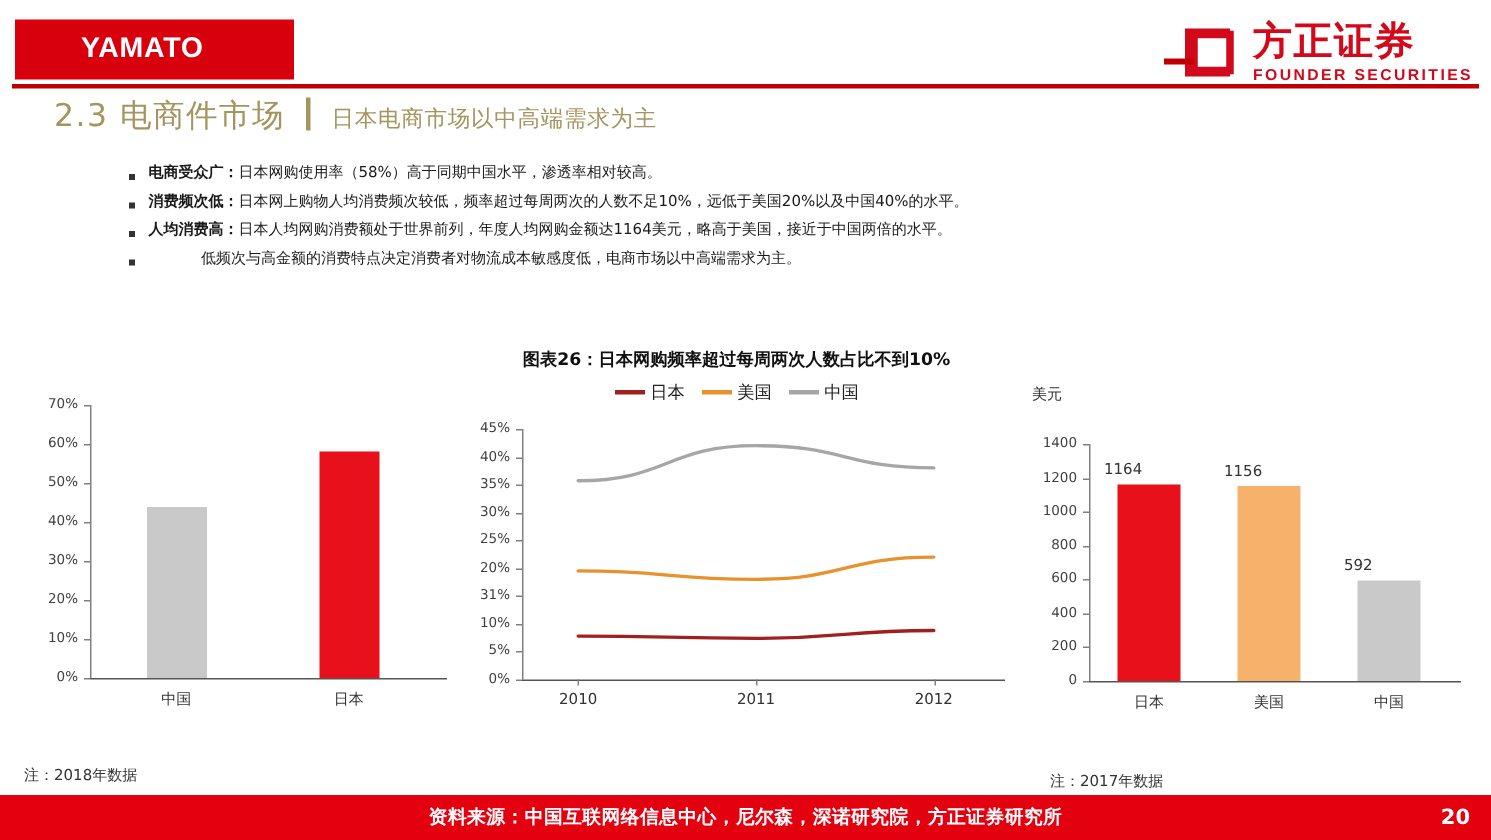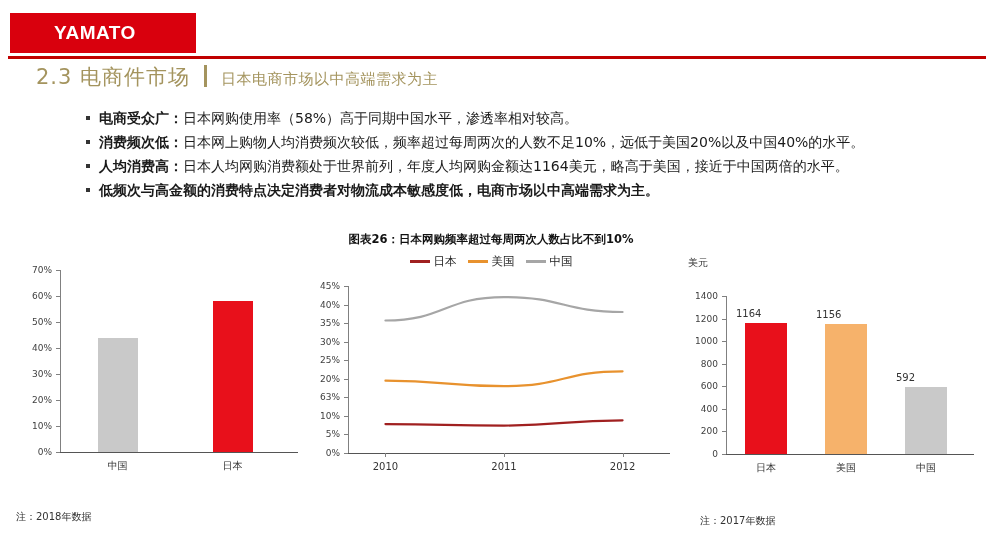--- a/index.html
+++ b/index.html
@@ -49,29 +49,29 @@
   .sec-div{
     display:inline-block;width:3px;height:22px;background:#A4945E;
     margin:0 14px;position:relative;top:3px;
   }
   .sec-sub{font-size:15px;letter-spacing:.5px;}
 
   
   .bullets{position:absolute;left:86px;top:110px;width:880px;}
   .bullet{
     display:flex;align-items:flex-start;
-    font-size:14px;color:#1a1a1a;line-height:1.25;margin-bottom:6.5px;
+    font-size:10px;color:#1a1a1a;line-height:1.25;margin-bottom:6.5px;
   }
   .bullet .sq{
     width:4px;height:4px;background:#333;flex:0 0 auto;
     margin-right:9px;margin-top:6px;
   }
   .bullet b{font-weight:bold;}
   .bullet .txt{font-weight:normal;}
-  .bullet.strong .txt{font-weight:bold;}
+  .bullet.strong .txt{font-weight:normal;margin-left:35px;}
 
   
   .panel{position:absolute;top:232px;}
   .panel-title{
     font-size:11.5px;color:#111;text-align:center;white-space:nowrap;
     font-weight:bold;
   }
   .panel-note{
     font-size:10px;color:#333;position:absolute;bottom:-2px;text-align:right;
   }
@@ -123,20 +123,34 @@
 </head>
 <body>
 
 <div class="slide">
 
   <div class="yamato-box">
     <span class="label">YAMATO</span>
   </div>
   <div class="header-rule"></div>
 
+  <div class="brand">
+    <span class="brand-mark">
+      <svg width="52" height="40" viewBox="0 0 52 40" aria-hidden="true">
+        <path d="M14 4 L44 4 L44 10 L22 10 L22 30 L44 30 L44 36 L14 36 Z" fill="#D2091B"></path>
+        <path d="M22 10 L44 10 L44 30 L22 30 Z" fill="#ffffff"></path>
+        <rect x="20" y="8" width="24" height="24" fill="none" stroke="#D2091B" stroke-width="5"></rect>
+        <rect x="0" y="24" width="20" height="4" fill="#C00000"></rect>
+      </svg>
+    </span>
+    <span class="brand-text">
+      <span class="brand-cn">方正证券</span>
+      <span class="brand-en">FOUNDER SECURITIES</span>
+    </span>
+  </div>
 
   <div class="section-title">
     <span class="sec-main">2.3 电商件市场</span>
     <span class="sec-div"></span>
     <span class="sec-sub">日本电商市场以中高端需求为主</span>
   </div>
 
   <div class="bullets">
     <div class="bullet">
       <span class="sq"></span>
@@ -203,21 +217,21 @@
     <div class="plot" id="plot26" style="position:absolute;left:0;top:48px;width:370px;height:205px;">
         <div class="axis-line" style="left: 42px; top: 6px; width: 1px; height: 167px;"></div>
         <div class="axis-line" style="left: 42px; top: 173px; width: 322px; height: 1px; background: rgb(85, 85, 85);"></div>
         <div class="tick" style="left: 38px; top: 173px;"></div>
         <div class="ylab" style="left: 0px; top: 173px; width: 34px;">0%</div>
         <div class="tick" style="left: 38px; top: 154.444px;"></div>
         <div class="ylab" style="left: 0px; top: 154.444px; width: 34px;">5%</div>
         <div class="tick" style="left: 38px; top: 135.889px;"></div>
         <div class="ylab" style="left: 0px; top: 135.889px; width: 34px;">10%</div>
         <div class="tick" style="left: 38px; top: 117.333px;"></div>
-        <div class="ylab" style="left: 0px; top: 117.333px; width: 34px;">63%</div>
+        <div class="ylab" style="left: 0px; top: 117.333px; width: 34px;">31%</div>
         <div class="tick" style="left: 38px; top: 98.7778px;"></div>
         <div class="ylab" style="left: 0px; top: 98.7778px; width: 34px;">20%</div>
         <div class="tick" style="left: 38px; top: 80.2222px;"></div>
         <div class="ylab" style="left: 0px; top: 80.2222px; width: 34px;">25%</div>
         <div class="tick" style="left: 38px; top: 61.6667px;"></div>
         <div class="ylab" style="left: 0px; top: 61.6667px; width: 34px;">30%</div>
         <div class="tick" style="left: 38px; top: 43.1111px;"></div>
         <div class="ylab" style="left: 0px; top: 43.1111px; width: 34px;">35%</div>
         <div class="tick" style="left: 38px; top: 24.5556px;"></div>
         <div class="ylab" style="left: 0px; top: 24.5556px; width: 34px;">40%</div>
@@ -264,14 +278,19 @@
         <div class="bar" style="left: 145px; top: 49.5371px; width: 42px; height: 130.463px; background: rgb(246, 178, 107); position: absolute;"></div>
         <div class="barval" style="left: 136px; top: 34.5371px; width: 60px;">1156</div>
         <div class="xlab" style="left: 126px; top: 187px; width: 80px;">美国</div>
         <div class="bar" style="left: 225px; top: 113.189px; width: 42px; height: 66.8114px; background: rgb(201, 201, 201); position: absolute;"></div>
         <div class="barval" style="left: 216px; top: 98.1886px; width: 60px;">592</div>
         <div class="xlab" style="left: 206px; top: 187px; width: 80px;">中国</div>
       </div>
     <div class="panel-note" style="left:20px;bottom:-16px;">注：2017年数据</div>
   </div>
 
+  <div class="footer">
+    <div class="footer-top"></div>
+    <div class="footer-src">资料来源：中国互联网络信息中心，尼尔森，深诺研究院，方正证券研究所</div>
+    <div class="footer-page">20</div>
+  </div>
 
 </div>
 
 </body></html>

